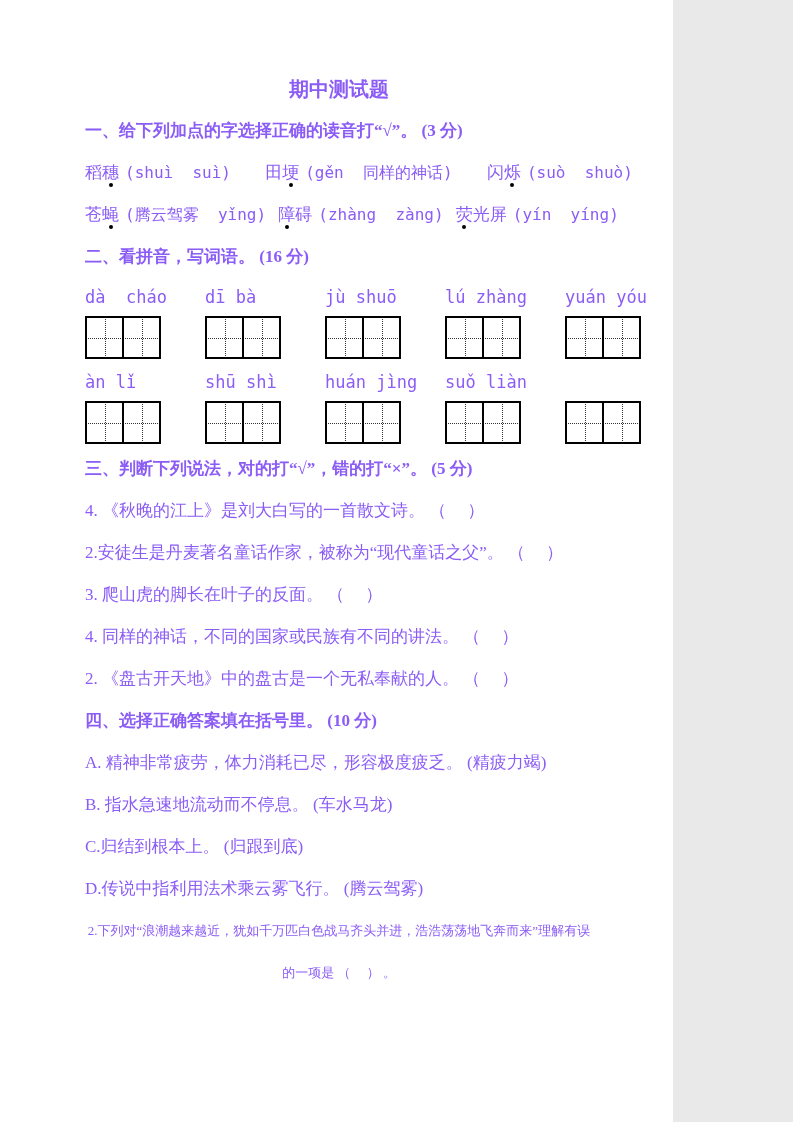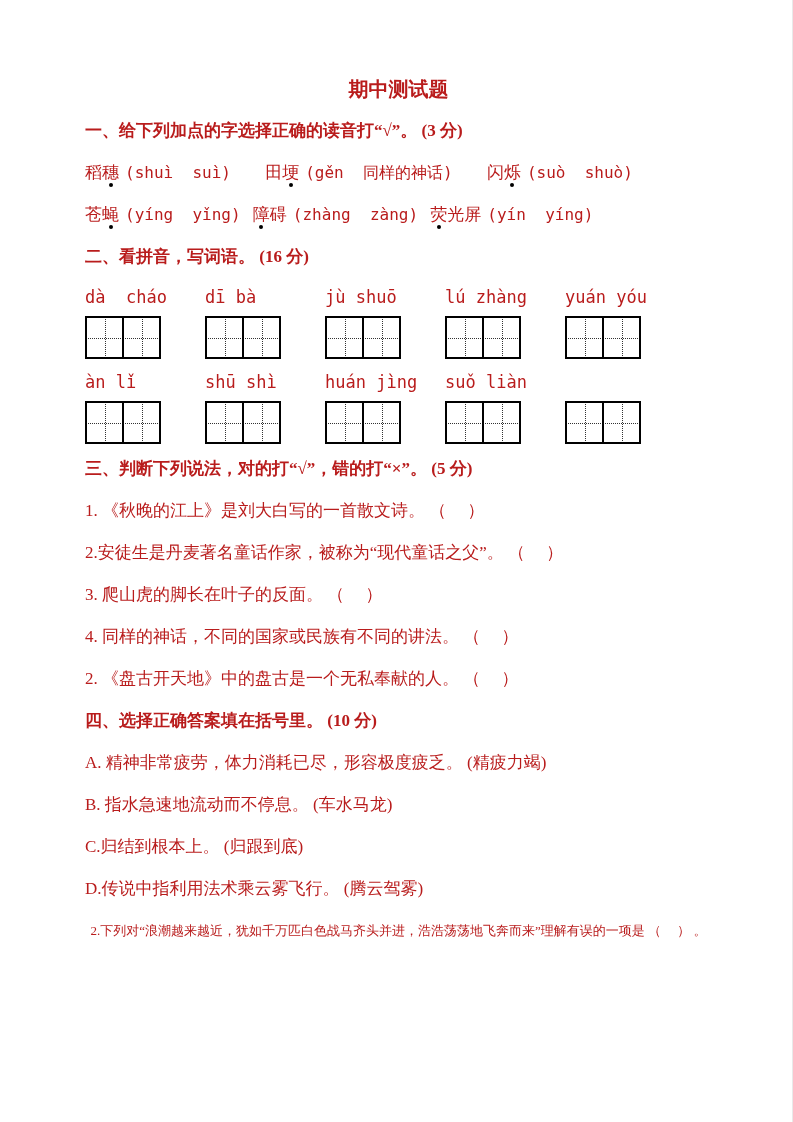--- a/index.html
+++ b/index.html
@@ -1,17 +1,17 @@
 <!DOCTYPE html>
 <html><head>
 <meta charset="utf-8">
 <style>
   html,body{margin:0;padding:0;background:#e9e9e9;}
   .page{
-    width:792px;height:1122px;background:#ffffff;color:#b91c1c;
+    width:673px;height:1122px;background:#ffffff;color:#8b5cf6;
     box-sizing:border-box;padding:68px 80px 17px 85px;position:relative;
     font-family:"Liberation Serif", sans-serif;
     overflow:hidden;
   }
   .title{
     font-size:20px;font-weight:bold;text-align:center;
     line-height:42px;margin:0;
   }
   .line{font-size:17px;line-height:42px;white-space:nowrap;}
   .wrapline{font-size:13px;line-height:42px;white-space:normal;text-align:center;}
@@ -62,21 +62,21 @@
 
   <div class="line sec-head">一、给下列加点的字选择正确的读音打“√”。 (3 分)</div>
 
   <div class="line w-row1">
     <span class="word"><span>稻</span><span class="dot-char">穗</span><span></span><span class="py-inline">(shuì  suì)</span></span>
     <span class="word"><span>田</span><span class="dot-char">埂</span><span></span><span class="py-inline">(gěn  同样的神话)</span></span>
     <span class="word"><span>闪</span><span class="dot-char">烁</span><span></span><span class="py-inline">(suò  shuò)</span></span>
   </div>
 
   <div class="line w-row2">
-    <span class="word"><span>苍</span><span class="dot-char">蝇</span><span></span><span class="py-inline">(yíng  yǐng)</span></span>
+    <span class="word"><span>苍</span><span class="dot-char">蝇</span><span></span><span class="py-inline">(腾云驾雾  yǐng)</span></span>
     <span class="word"><span></span><span class="dot-char">障</span><span>碍</span><span class="py-inline">(zhàng  zàng)</span></span>
     <span class="word"><span></span><span class="dot-char">荧</span><span>光屏</span><span class="py-inline">(yín  yíng)</span></span>
   </div>
 
   <div class="line sec-head">二、看拼音，写词语。 (16 分)</div>
 
   <div class="py-row">
     <div class="py-col">
         <span class="py">dà  cháo</span>
       </div>
@@ -167,21 +167,21 @@
       </div>
     <div class="grid-col">
         <div class="tzg">
           <div class="cell"></div>
           <div class="cell"></div>
         </div>
       </div>
   </div>
 
   <div class="line sec-head">三、判断下列说法，对的打“√”，错的打“×”。 (5 分)</div>
-  <div class="line">1. 《秋晚的江上》是刘大白写的一首散文诗。 （　 ）</div>
+  <div class="line">4. 《秋晚的江上》是刘大白写的一首散文诗。 （　 ）</div>
   <div class="line">2.安徒生是丹麦著名童话作家，被称为“现代童话之父”。 （　 ）</div>
   <div class="line">3. 爬山虎的脚长在叶子的反面。 （　 ）</div>
   <div class="line">4. 同样的神话，不同的国家或民族有不同的讲法。 （　 ）</div>
   <div class="line">2. 《盘古开天地》中的盘古是一个无私奉献的人。 （　 ）</div>
 
   <div class="line sec-head">四、选择正确答案填在括号里。 (10 分)</div>
   <div class="line">A. 精神非常疲劳，体力消耗已尽，形容极度疲乏。 (精疲力竭)</div>
   <div class="line">B. 指水急速地流动而不停息。 (车水马龙)</div>
   <div class="line">C.归结到根本上。 (归跟到底)</div>
   <div class="line">D.传说中指利用法术乘云雾飞行。 (腾云驾雾)</div>

